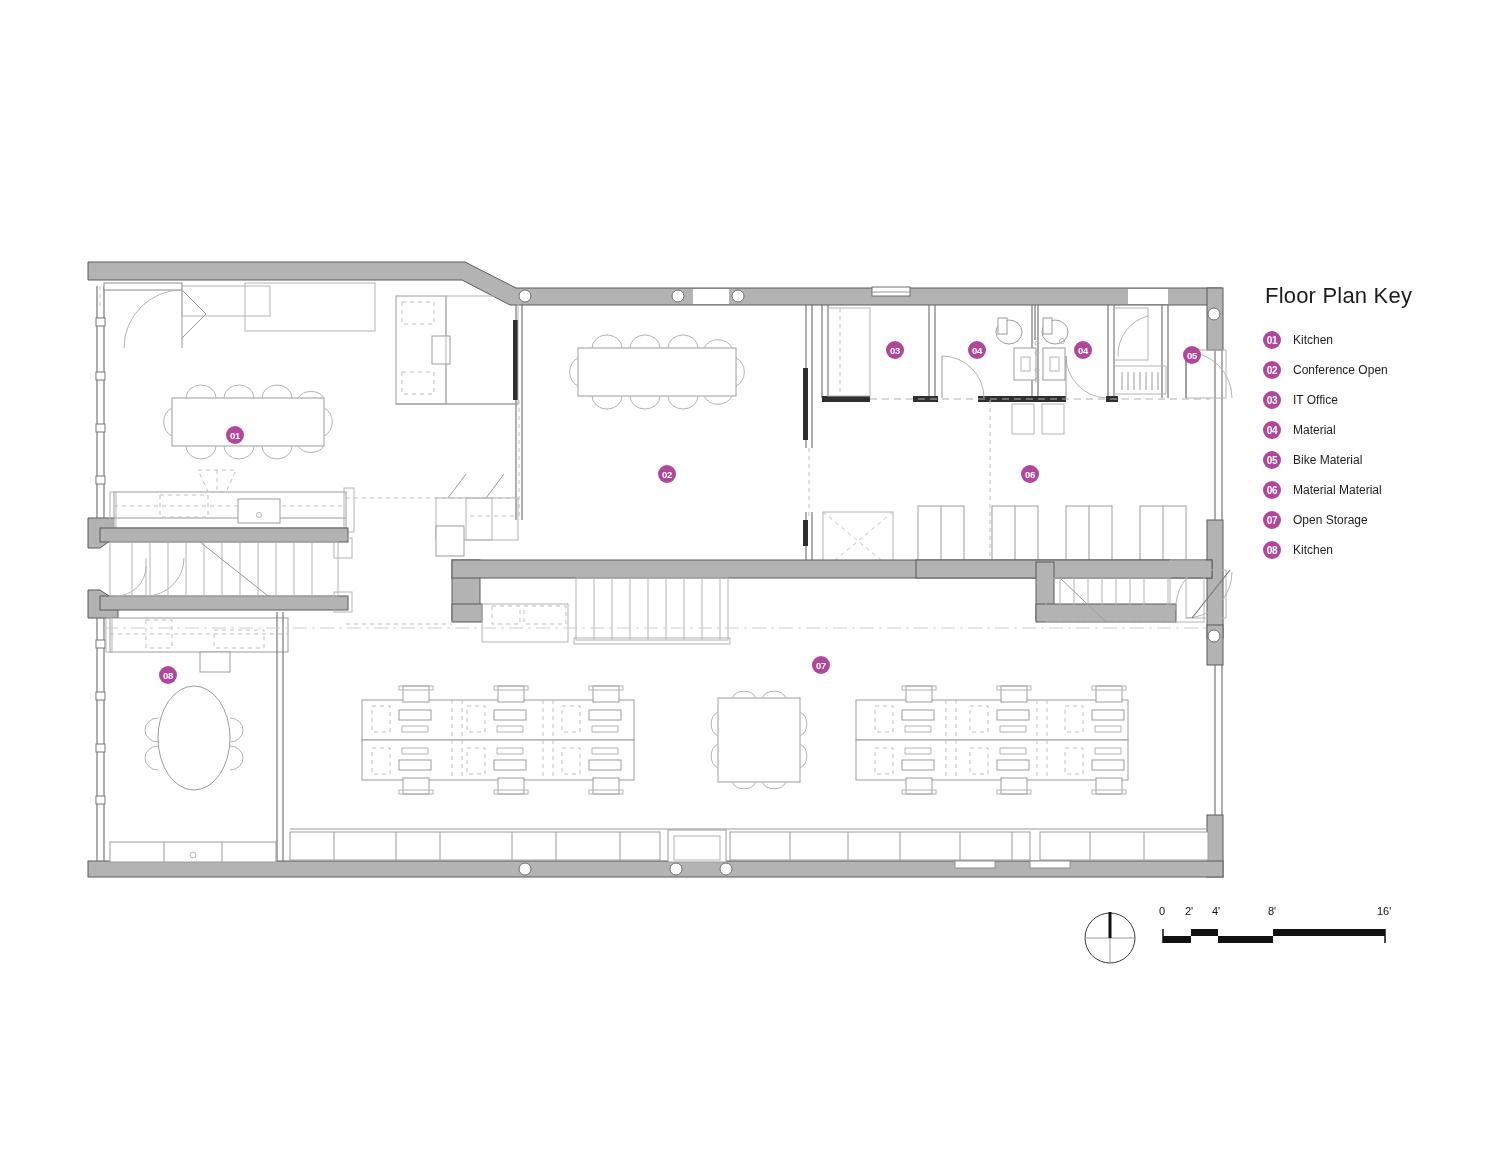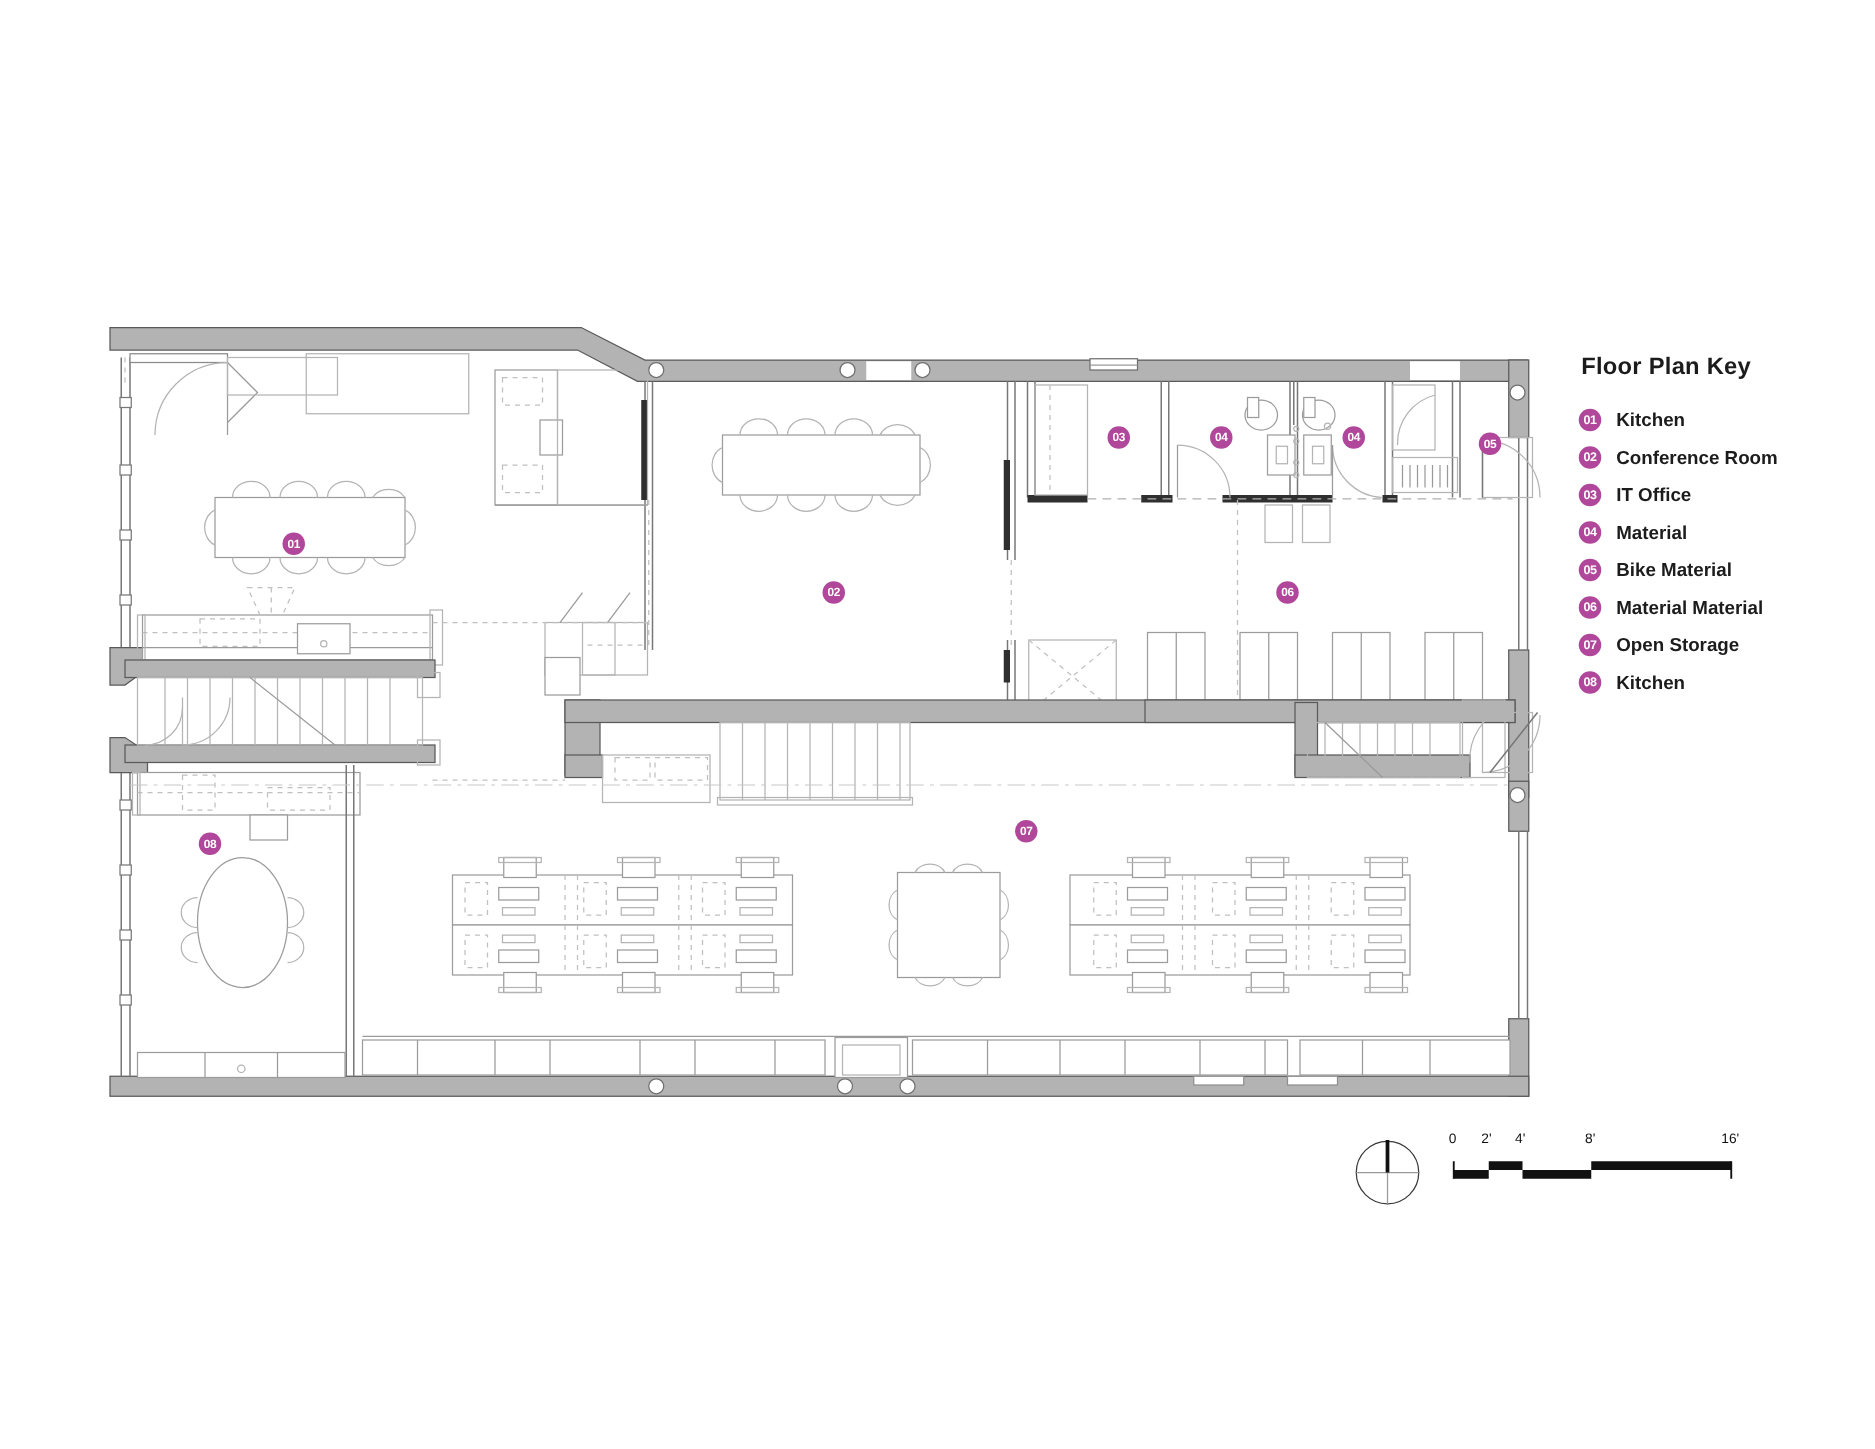--- a/index.html
+++ b/index.html
@@ -10,35 +10,35 @@
     color:#1a1a1a;
   }
   #plan-root{position:absolute;left:0;top:0;width:1500px;height:1159px;}
   svg.plan{position:absolute;left:0;top:0;width:1500px;height:1159px;display:block;}
 
   
   #legend{
     position:absolute; left:1263px; top:283px; width:220px;
   }
   #legend .legend-title{
-    font-size:19px; font-weight:700; color:#1c1c1c;
+    font-size:22px; font-weight:400; color:#1c1c1c;
     letter-spacing:.2px; margin:0 0 16px 2px;
   }
   #legend .legend-row{
     display:flex; align-items:center; height:30px;
   }
   #legend .legend-num{
     width:18px;height:18px;border-radius:50%;
     background:#b0479b; color:#ffffff;
     font-size:10px; font-weight:700; letter-spacing:-0.3px;
     display:flex;align-items:center;justify-content:center;
     flex:0 0 auto;
   }
   #legend .legend-label{
-    margin-left:12px; font-size:15px; color:#1c1c1c; white-space:nowrap;font-weight:bold;
+    margin-left:12px; font-size:12px; color:#1c1c1c; white-space:nowrap;
   }
 
   
   #scalebar{position:absolute; left:1155px; top:905px; width:240px;}
   #scalebar .ticks{position:relative;height:18px;}
   #scalebar .ticks span{
     position:absolute; font-size:11px; color:#111; top:0;
   }
   #scalebar .bars{position:relative;height:14px;margin-top:4px;}
 
@@ -578,21 +578,21 @@
 
   <div id="legend">
     <div class="legend-title">Floor Plan Key</div>
 
     <div class="legend-row">
       <span class="legend-num">01</span>
       <span class="legend-label">Kitchen</span>
     </div>
     <div class="legend-row">
       <span class="legend-num">02</span>
-      <span class="legend-label">Conference Room</span>
+      <span class="legend-label">Conference Open</span>
     </div>
     <div class="legend-row">
       <span class="legend-num">03</span>
       <span class="legend-label">IT Office</span>
     </div>
     <div class="legend-row">
       <span class="legend-num">04</span>
       <span class="legend-label">Material</span>
     </div>
     <div class="legend-row">

